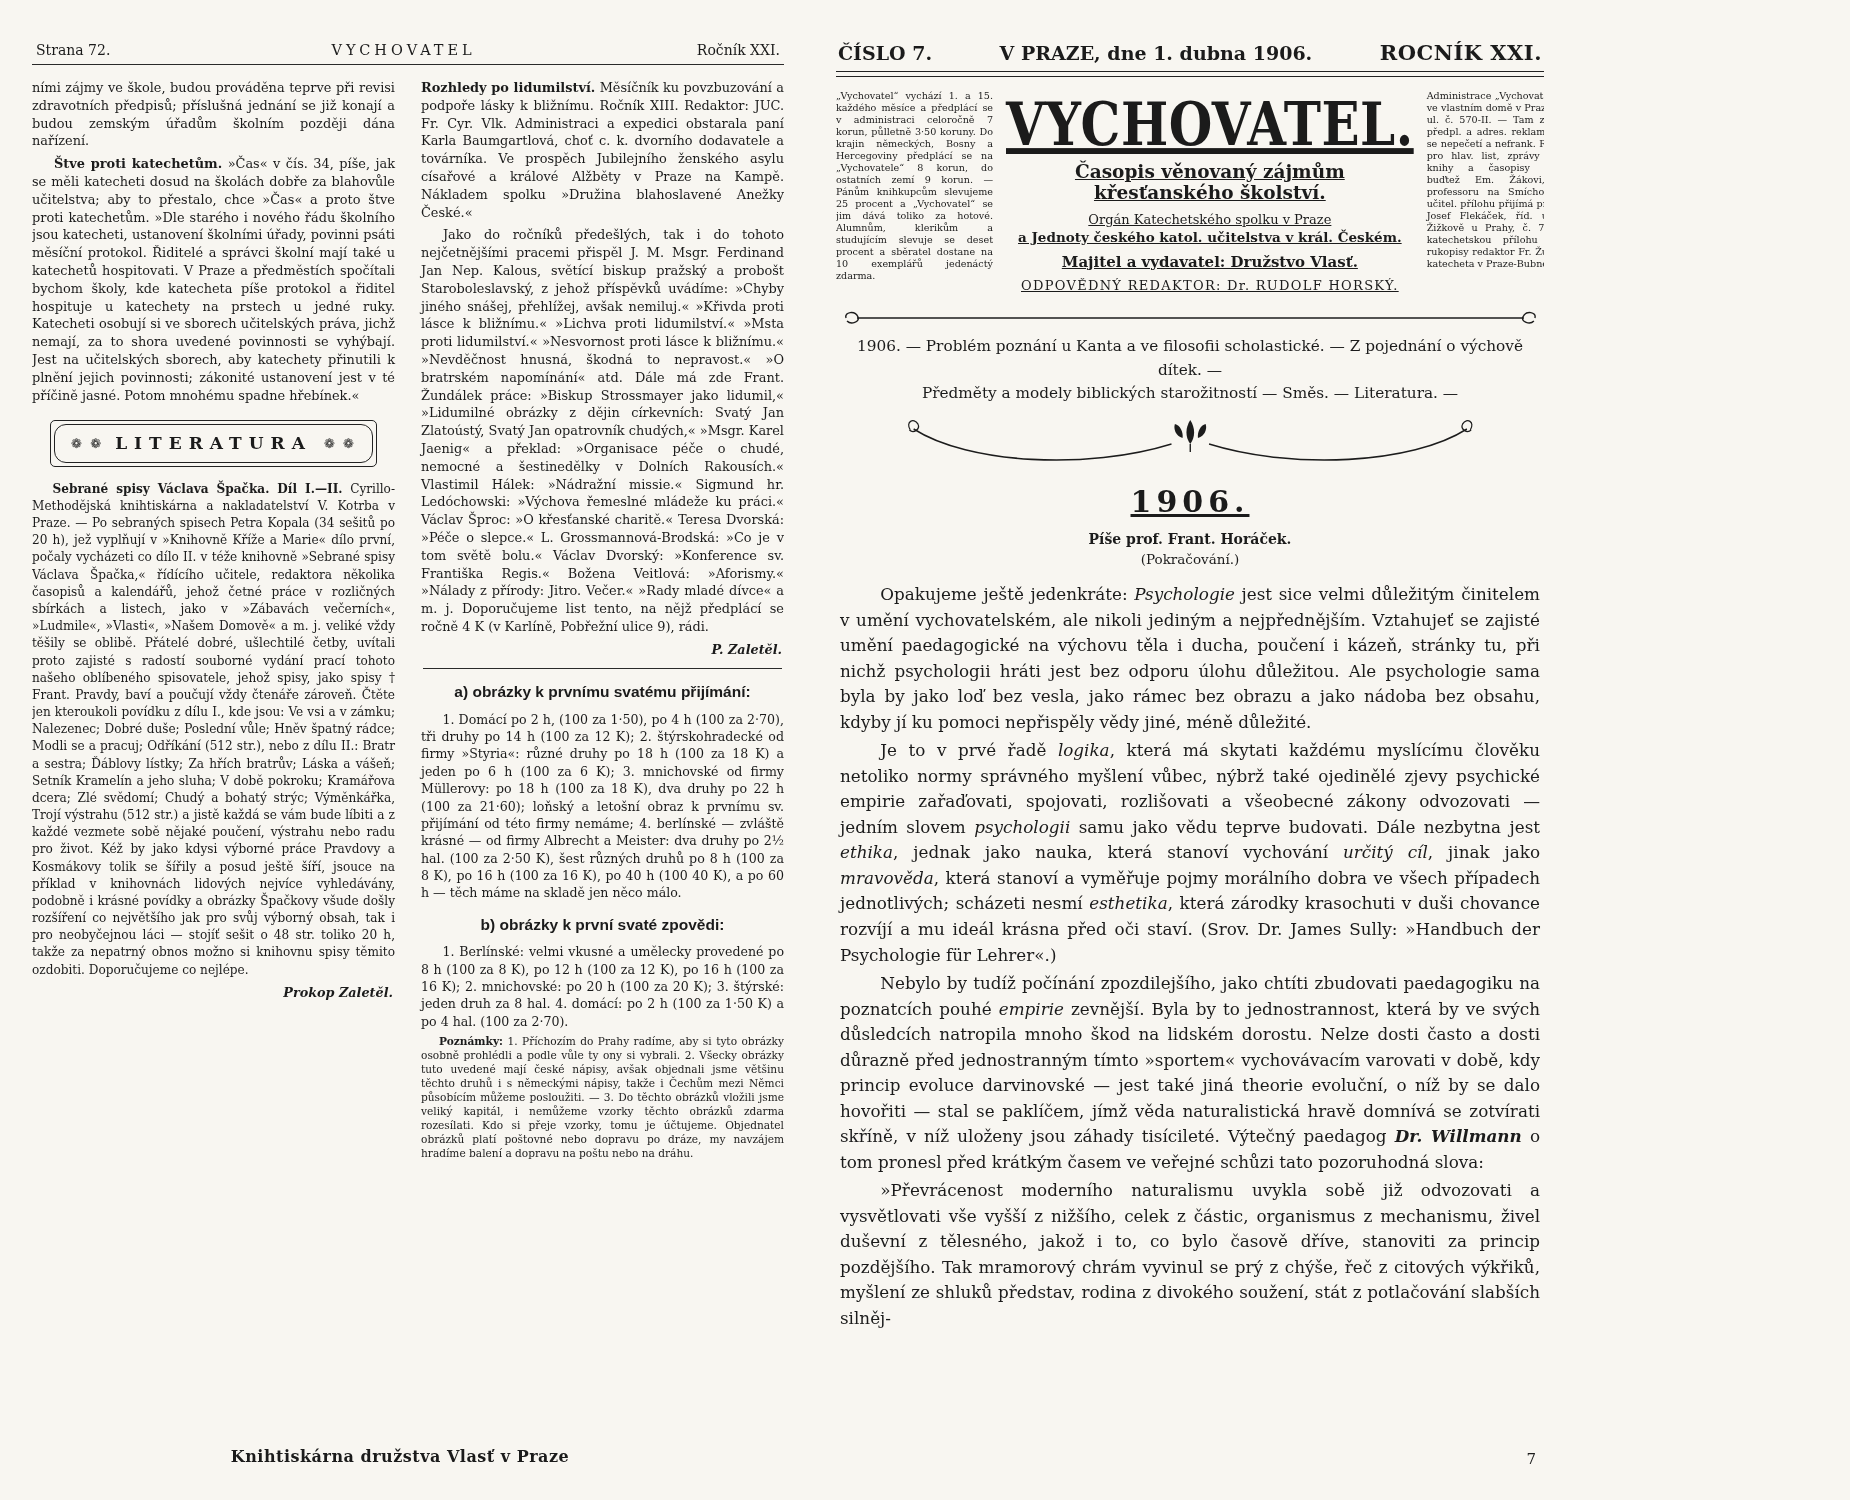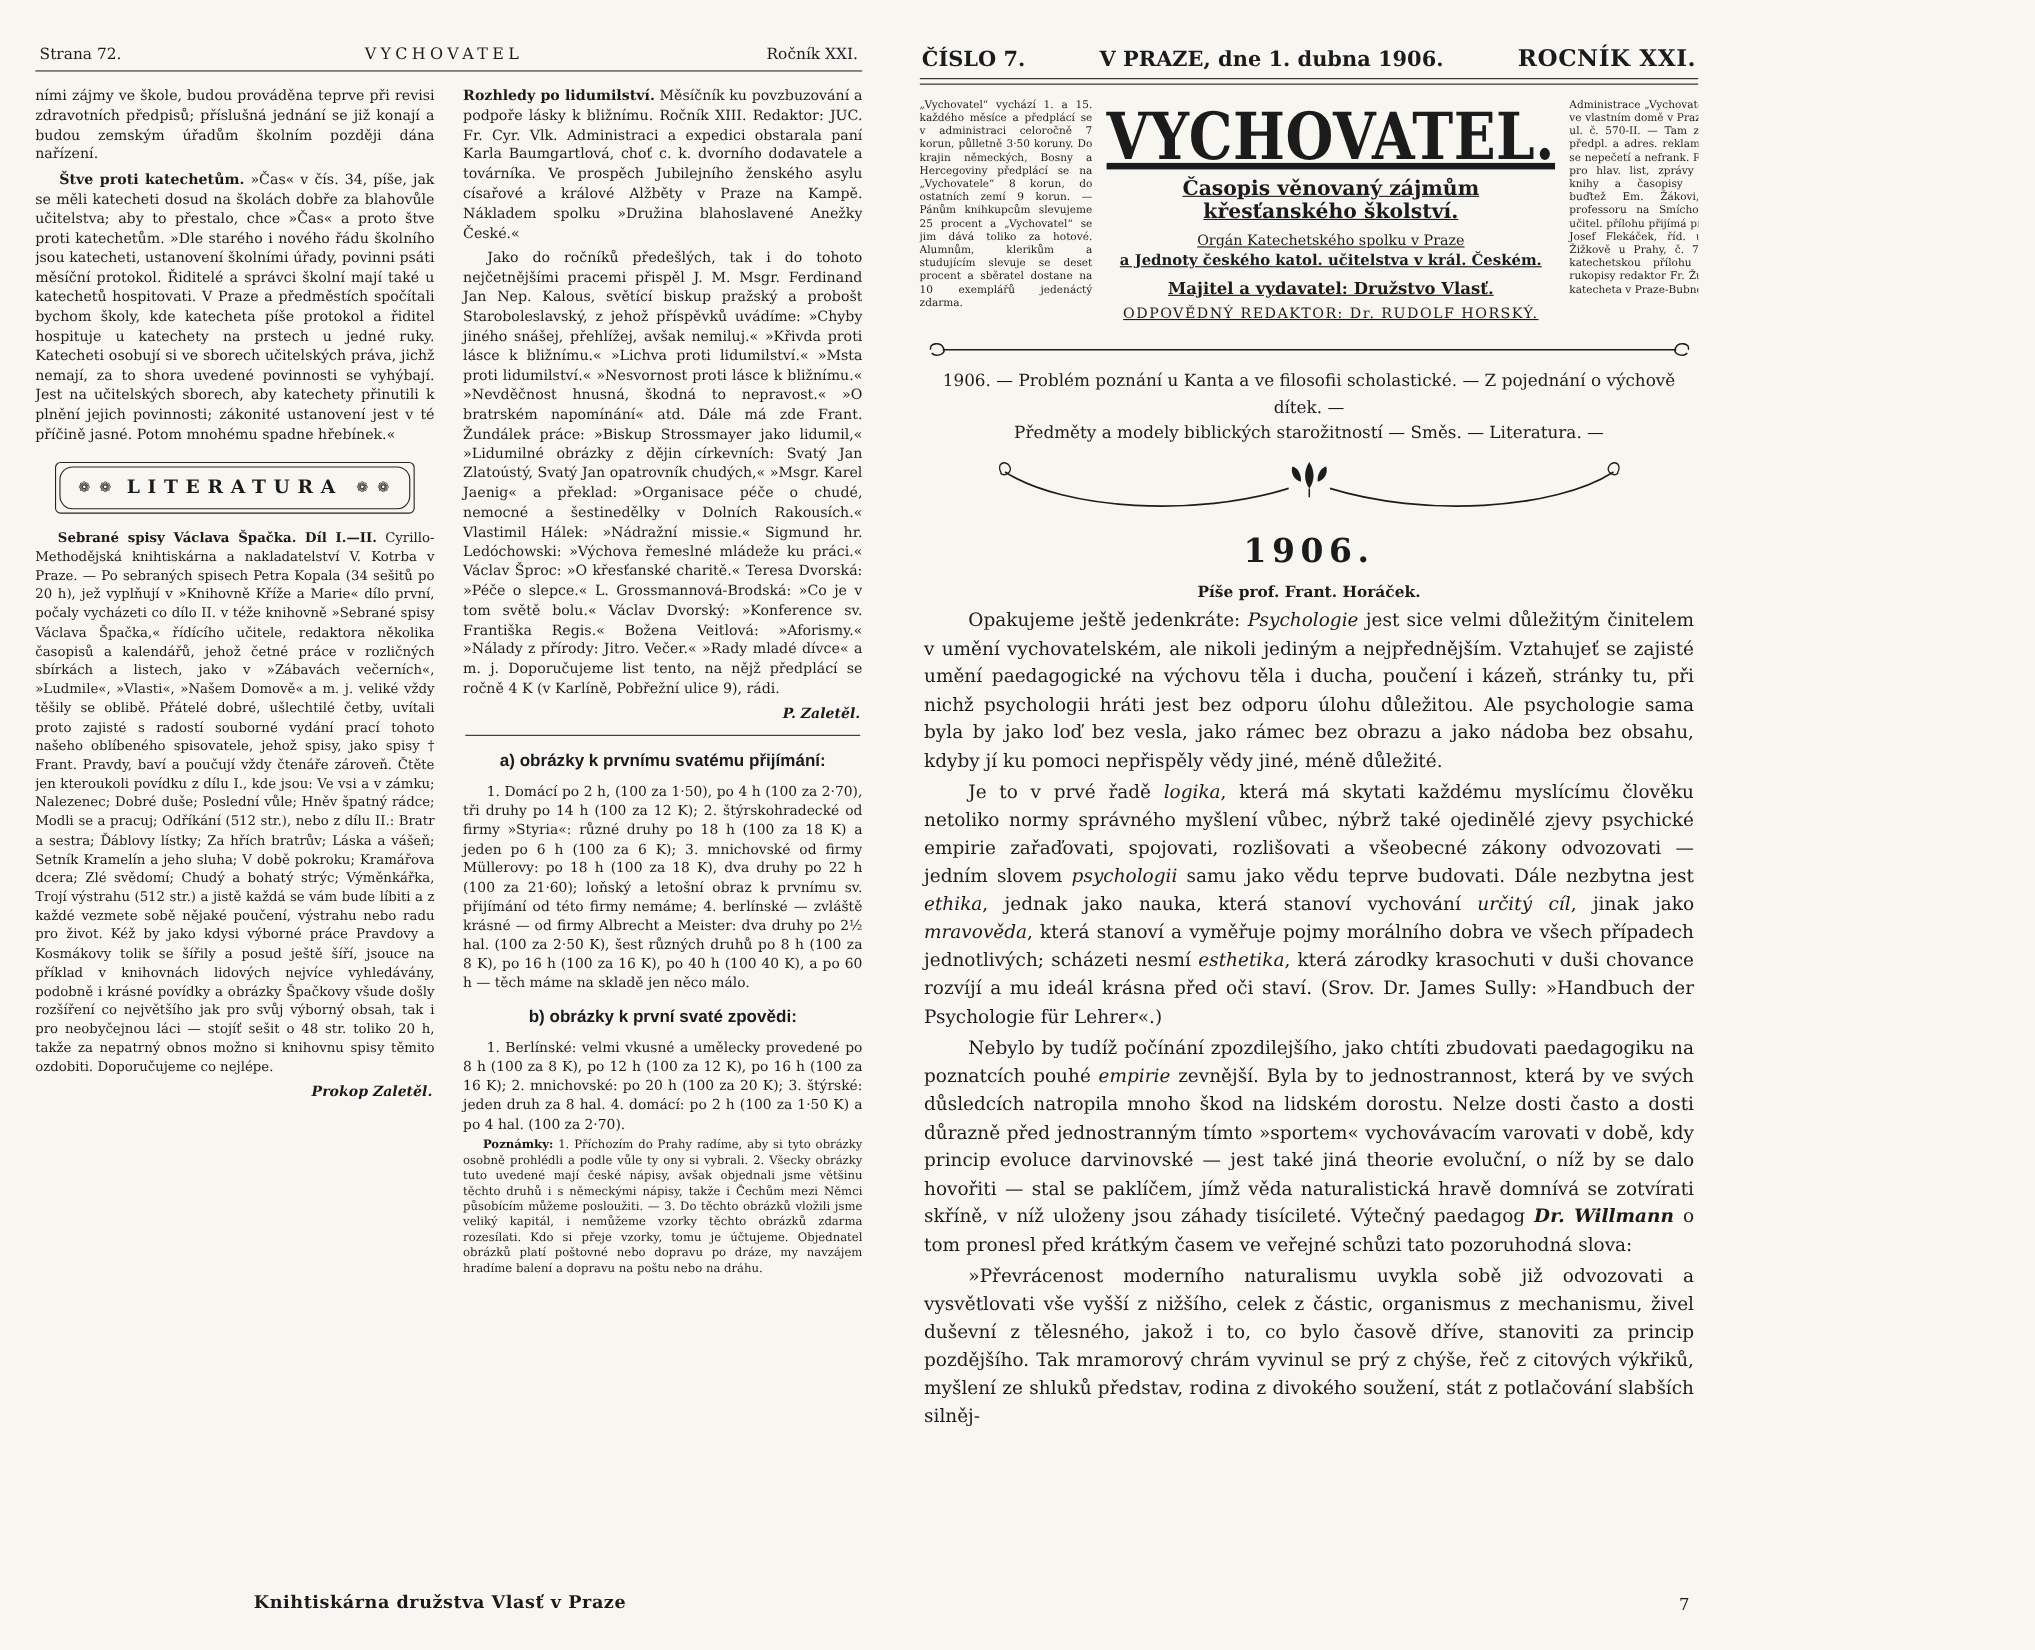--- a/index.html
+++ b/index.html
@@ -48,21 +48,21 @@
     transform:scaleY(1.18);transform-origin:center top;margin:6px 0 16px 0;}
   .mast-sub{font-size:18.5px;font-weight:bold;margin:14px 0 9px 0;}
   .mast-org1{font-size:13px;margin:4px 0 2px 0;}
   .mast-org2{font-size:13.5px;font-weight:bold;margin:0 0 8px 0;}
   .mast-pub{font-size:15px;font-weight:bold;margin:6px 0 7px 0;}
   .mast-ed{font-size:13px;letter-spacing:1.3px;margin:3px 0 0 0;}
   .rule-curled{display:block;margin:16px auto 8px auto;width:99%;height:18px;}
   .summary{text-align:center;font-size:15.3px;line-height:1.55;margin:0 8px;}
   .divider-svg{display:block;margin:8px auto 6px auto;width:82%;height:64px;}
   .article{padding:0 4px;}
-  .art-title{text-align:center;font-size:30px;font-weight:bold;letter-spacing:5px;margin:2px 0 12px 0;}
+  .art-title{text-align:center;font-size:30px;font-weight:bold;letter-spacing:5px;margin:2px 0 12px 0;text-decoration:underline;}
   .art-by{text-align:center;font-size:14px;font-weight:bold;margin:0 0 4px 0;}
   .art-cont{text-align:center;font-size:13.5px;margin:0 0 15px 0;}
   .art-p{font-size:16.8px;line-height:1.52;text-align:justify;text-indent:2.4em;margin:0 0 3px 0;}
   .page-no{position:absolute;bottom:4px;right:8px;font-size:15px;}
 </style>
 </head>
 <body>
 
 <div class="spread">
 
@@ -151,20 +151,21 @@
       <path d="M664 15 C 600 50, 460 56, 362 30" fill="none" stroke="#1c1c1c" stroke-width="1.6"></path>
       <path d="M340 6 c -6 8 -6 17 0 24 c 6 -7 6 -16 0 -24 z" fill="#1c1c1c"></path>
       <path d="M331 24 c -8 -2 -11 -9 -9 -14 c 6 1 10 8 9 14 z" fill="#1c1c1c"></path>
       <path d="M349 24 c 8 -2 11 -9 9 -14 c -6 1 -10 8 -9 14 z" fill="#1c1c1c"></path>
       <path d="M340 30 L 340 38" stroke="#1c1c1c" stroke-width="1.6"></path>
     </svg>
 
     <article class="article">
       <h1 class="art-title">1906.</h1>
       <div class="art-by">Píše prof. Frant. Horáček.</div>
+      <div class="art-cont">(Pokračování.)</div>
       <p class="art-p"><span>Opakujeme ještě jedenkráte: </span><span style="font-style: italic;">Psychologie</span><span> jest sice velmi důležitým činitelem v umění vychovatelském, ale nikoli jediným a nejpřednějším. Vztahujeť se zajisté umění paedagogické na výchovu těla i ducha, poučení i kázeň, stránky tu, při nichž psychologii hráti jest bez odporu úlohu důležitou. Ale psychologie sama byla by jako loď bez vesla, jako rámec bez obrazu a jako nádoba bez obsahu, kdyby jí ku pomoci nepřispěly vědy jiné, méně důležité.</span></p>
       <p class="art-p"><span>Je to v prvé řadě </span><span style="font-style: italic;">logika</span><span>, která má skytati každému myslícímu člověku netoliko normy správného myšlení vůbec, nýbrž také ojedinělé zjevy psychické empirie zařaďovati, spojovati, rozlišovati a všeobecné zákony odvozovati — jedním slovem </span><span style="font-style: italic;">psychologii</span><span> samu jako vědu teprve budovati. Dále nezbytna jest </span><span style="font-style: italic;">ethika</span><span>, jednak jako nauka, která stanoví vychování </span><span style="font-style: italic;">určitý cíl</span><span>, jinak jako </span><span style="font-style: italic;">mravověda</span><span>, která stanoví a vyměřuje pojmy morálního dobra ve všech případech jednotlivých; scházeti nesmí </span><span style="font-style: italic;">esthetika</span><span>, která zárodky krasochuti v duši chovance rozvíjí a mu ideál krásna před oči staví. (Srov. Dr. James Sully: »Handbuch der Psychologie für Lehrer«.)</span></p>
       <p class="art-p"><span>Nebylo by tudíž počínání zpozdilejšího, jako chtíti zbudovati paedagogiku na poznatcích pouhé </span><span style="font-style: italic;">empirie</span><span> zevnější. Byla by to jednostrannost, která by ve svých důsledcích natropila mnoho škod na lidském dorostu. Nelze dosti často a dosti důrazně před jednostranným tímto »sportem« vychovávacím varovati v době, kdy princip evoluce darvinovské — jest také jiná theorie evoluční, o níž by se dalo hovořiti — stal se paklíčem, jímž věda naturalistická hravě domnívá se zotvírati skříně, v níž uloženy jsou záhady tisícileté. Výtečný paedagog </span><span style="font-style: italic; font-weight: bold;">Dr. Willmann</span><span> o tom pronesl před krátkým časem ve veřejné schůzi tato pozoruhodná slova:</span></p>
       <p class="art-p"><span>»Převrácenost moderního naturalismu uvykla sobě již odvozovati a vysvětlovati vše vyšší z nižšího, celek z částic, organismus z mechanismu, živel duševní z tělesného, jakož i to, co bylo časově dříve, stanoviti za princip pozdějšího. Tak mramorový chrám vyvinul se prý z chýše, řeč z citových výkřiků, myšlení ze shluků představ, rodina z divokého soužení, stát z potlačování slabších silněj-</span></p>
     </article>
 
     <div class="page-no">7</div>
   </section>
 
 </div>

